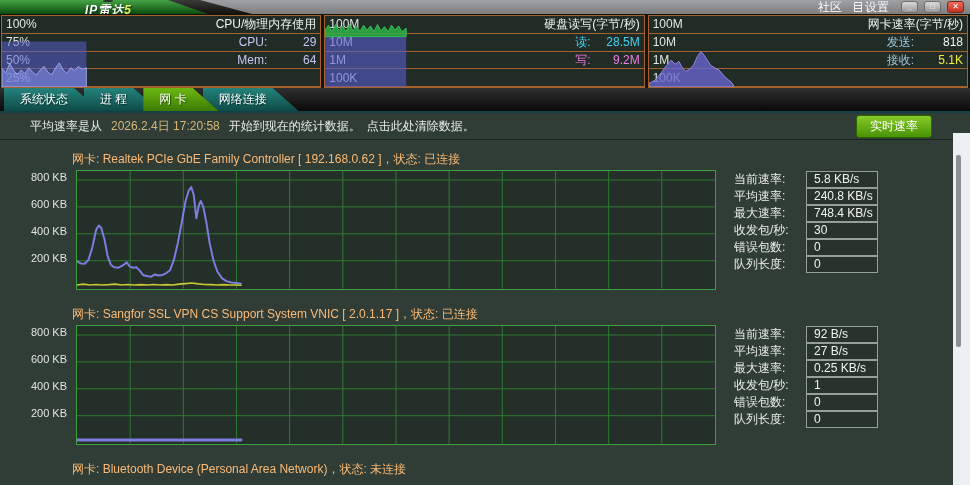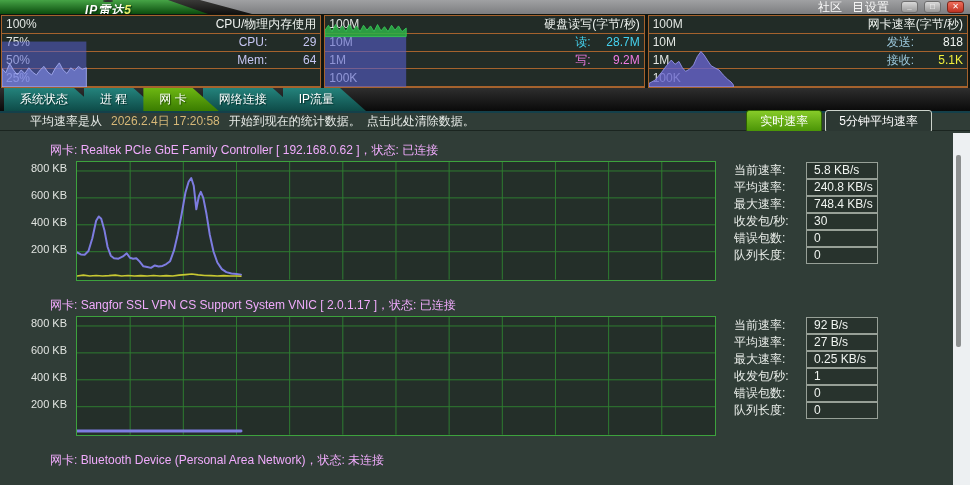--- a/index.html
+++ b/index.html
@@ -55,35 +55,35 @@
   
   .tabbar { height:25px; background:linear-gradient(#2e2e2e,#0a0a0a); display:flex;
     align-items:stretch; padding-left:4px; border-bottom:2px solid #14404a; }
   .tab { position:relative; z-index:1; color:#fff; font-size:12px; display:flex;
     align-items:center; padding:0 32px 0 16px; margin-right:-16px; white-space:nowrap;
     clip-path:polygon(0 0, calc(100% - 26px) 0, 100% 100%, 0 100%);
     background:linear-gradient(#24837c,#0e4b48); text-shadow:1px 1px 1px #04302c; }
   .tab.active { background:linear-gradient(#6db712,#3a7c01); z-index:6; text-shadow:1px 1px 1px #1e4a00; }
 
   
-  .infobar { height:18px; display:flex; align-items:center; padding:0 10px 0 30px;
+  .infobar { height:27px; display:flex; align-items:center; padding:0 10px 0 30px;
     font-size:12px; color:#e9ede9; background:#303d37; border-bottom:1px solid #1b2520; }
   .datetime { color:#d6b878; margin:0 9px; }
   .clear-hint { margin-left:6px; }
   .ibtns { margin-left:auto; display:flex; gap:3px; padding-right:28px; }
   .btn { font-size:12px; color:#fff; padding:2px 13px; border-radius:3px; white-space:nowrap; }
   .btn.green { background:linear-gradient(#87cb29,#489205); border:1px solid #2d6300; }
   .btn.outline { background:#2c3833; border:1px solid #ccd4cc; }
 
   
   .content { position:relative; height:345px; overflow:hidden; background:#303d37; }
   .section { margin-top:10px; }
   .section + .section { margin-top:17px; }
-  .sec-header { padding-left:44px; font-size:12px; color:#f0abfc; height:18px;
-    display:flex; align-items:center; white-space:nowrap;margin-left:6px; }
+  .sec-header { padding-left:72px; font-size:12px; color:#fdba74; height:18px;
+    display:flex; align-items:center; white-space:nowrap; }
   .sec-body { display:flex; margin-top:2px; }
   .chart-area { position:relative; margin-left:76px; width:640px; height:118px; flex:none; }
   .main-chart { position:absolute; inset:0; background:#242f29; border:1px solid #3da23d; }
   .ytick { position:absolute; right:calc(100% + 9px); width:48px; text-align:right;
     font-size:11px; color:#e0e4e0; line-height:1; }
   .stats { margin-left:18px; display:flex; flex-direction:column; gap:0; padding-top:1px; }
   .srow { display:flex; align-items:center; font-size:12px; color:#e9ede9; }
   .slabel { width:72px; white-space:nowrap; }
   .sbox { width:72px; height:17px; border:1px solid #97a097; background:#28332d;
     color:#f0f4f0; font-size:12px; line-height:15px; padding:0 7px; white-space:nowrap; }
@@ -151,21 +151,21 @@
 
   <div class="panel">
     <div class="prow">
       <span>100M</span>
       <span class="ptitle">硬盘读写(字节/秒)</span>
     </div>
     <div class="prow">
       <span>10M</span>
       <span class="pright">
           <span class="c-cyan">读:</span>
-          <span class="pv c-cyan">28.7M</span>
+          <span class="pv c-cyan">28.5M</span>
         </span>
     </div>
     <div class="prow">
       <span>1M</span>
       <span class="pright">
           <span class="c-pink">写:</span>
           <span class="pv c-pink">9.2M</span>
         </span>
     </div>
     <div class="prow">
@@ -205,30 +205,28 @@
         <path d="M0,73 L0.0,69.3 L6.4,65.7 L12.8,57.7 L17.6,51.1 L22.4,45.3 L26.2,49.6 L30.1,46.7 L33.6,53.3 L36.8,56.9 L40.6,54.8 L44.8,50.4 L48.6,41.6 L52.2,36.5 L55.4,40.2 L58.6,45.3 L62.4,51.1 L66.2,53.3 L70.4,55.5 L74.6,60.6 L79.0,65.0 L82.6,67.9 L84.8,70.8 L84.8,73 Z" fill="rgba(104,100,205,0.80)" stroke="rgba(150,148,235,0.9)" stroke-width="1"></path>
       </svg>
   </div>
 </div>
 
 <div class="tabbar">
   <div class="tab">系统状态</div>
   <div class="tab">进 程</div>
   <div class="tab active">网 卡</div>
   <div class="tab">网络连接</div>
-  <div class="tab">IP流量</div>
 </div>
 
 <div class="infobar">
   <span>
     <span>平均速率是从</span><span class="datetime">2026.2.4日  17:20:58</span><span>开始到现在的统计数据。</span><span class="clear-hint">点击此处清除数据。</span>
   </span>
   <span class="ibtns">
     <span class="btn green">实时速率</span>
-    <span class="btn outline">5分钟平均速率</span>
   </span>
 </div>
 
 <div class="content">
 
   <div class="section">
     <div class="sec-header">网卡: Realtek PCIe GbE Family Controller [ 192.168.0.62 ]，状态: 已连接</div>
     <div class="sec-body">
       <div class="chart-area">
         <span class="ytick" style="top:2px">800 KB</span>

